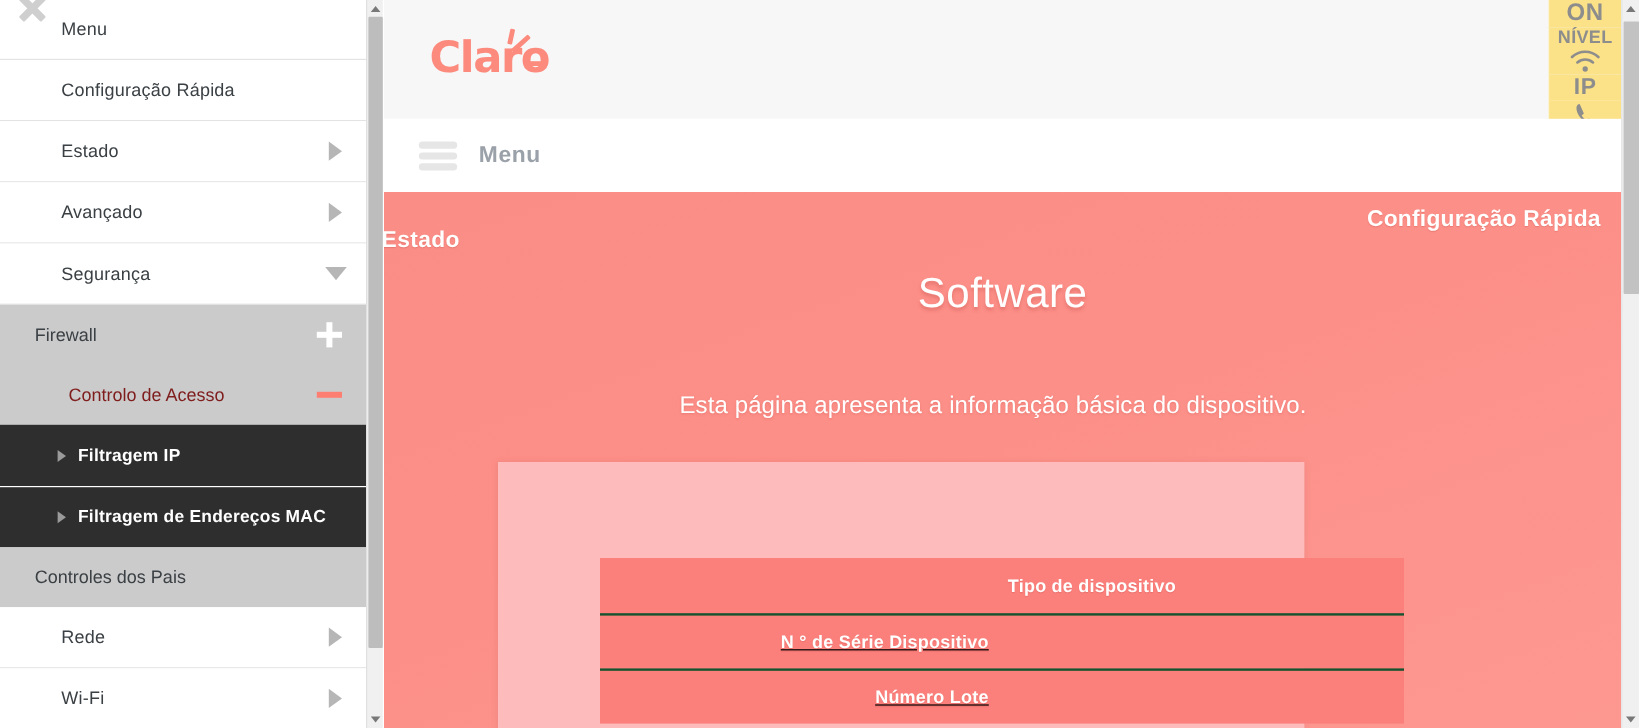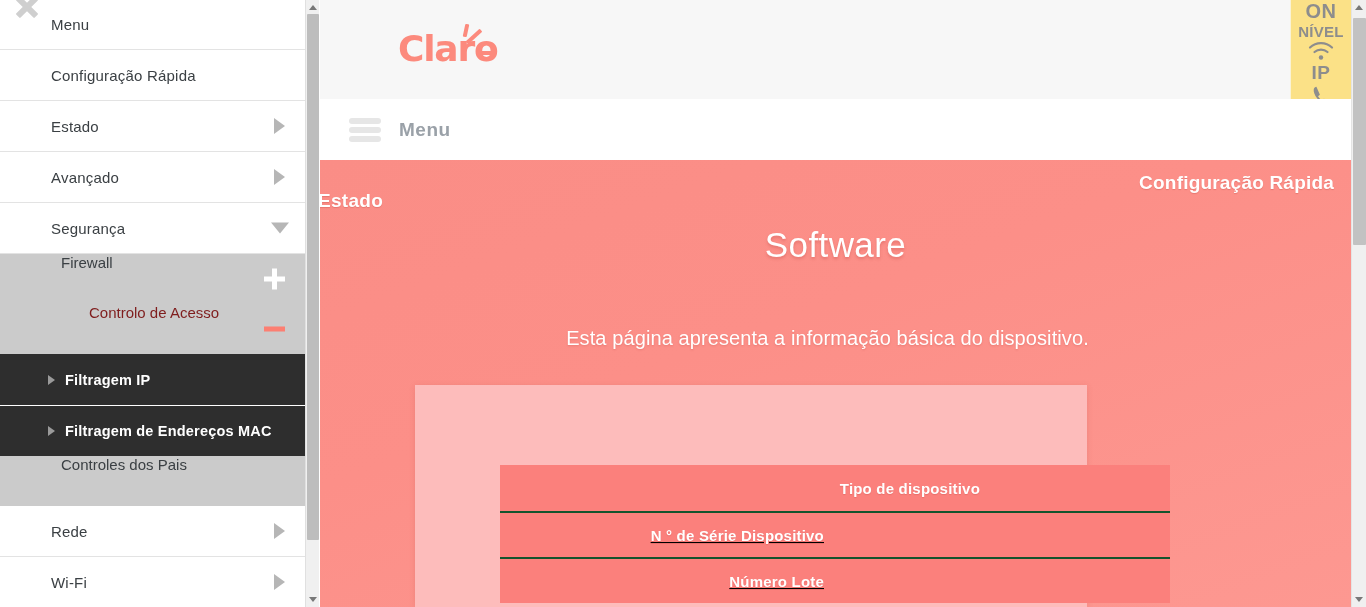--- a/index.html
+++ b/index.html
@@ -59,22 +59,22 @@
     background: #cfcfcf;
     border-radius: 1px;
   }
   #close-x:before { transform: rotate(45deg); }
   #close-x:after  { transform: rotate(-45deg); }
 
   
   .side-group { background: #cbcbcb; }
   .grp-row {
     position: relative; height: 50px;
-    display: flex; 
-    padding-left: 61px;
+    display: flex; align-items: center;
+    padding-left: 29px;
     font-size: 15px;
     color: #3b4044;
     background: #cbcbcb;
   }
   .grp-row.active-sub { color: #7f1d1d; margin-left: 28px; }
   .plus-ic {
     position: absolute; right: 20px; top: 50%;
     transform: translateY(-50%);
     width: 21px; height: 21px;
   }
@@ -143,21 +143,21 @@
     overflow: hidden;
   }
   
   #topbar {
     position: relative;
     height: 99px;
     background: #f7f7f7;
   }
   #logo {
     position: absolute; left: 38px; top: 24px;
-    width: 110px; height: 50px; margin-left: 40px;
+    width: 110px; height: 50px;
   }
   #logo .word {
     position: absolute; left: 0; top: 4px;
     font-family: "DejaVu Sans", sans-serif;
     font-size: 36px; font-weight: bold;
     color: #fc8a7d;
     letter-spacing: -1.2px;
   }
   #logo .ray1, #logo .ray2 {
     position: absolute; background: #fc8a7d; border-radius: 1px;

